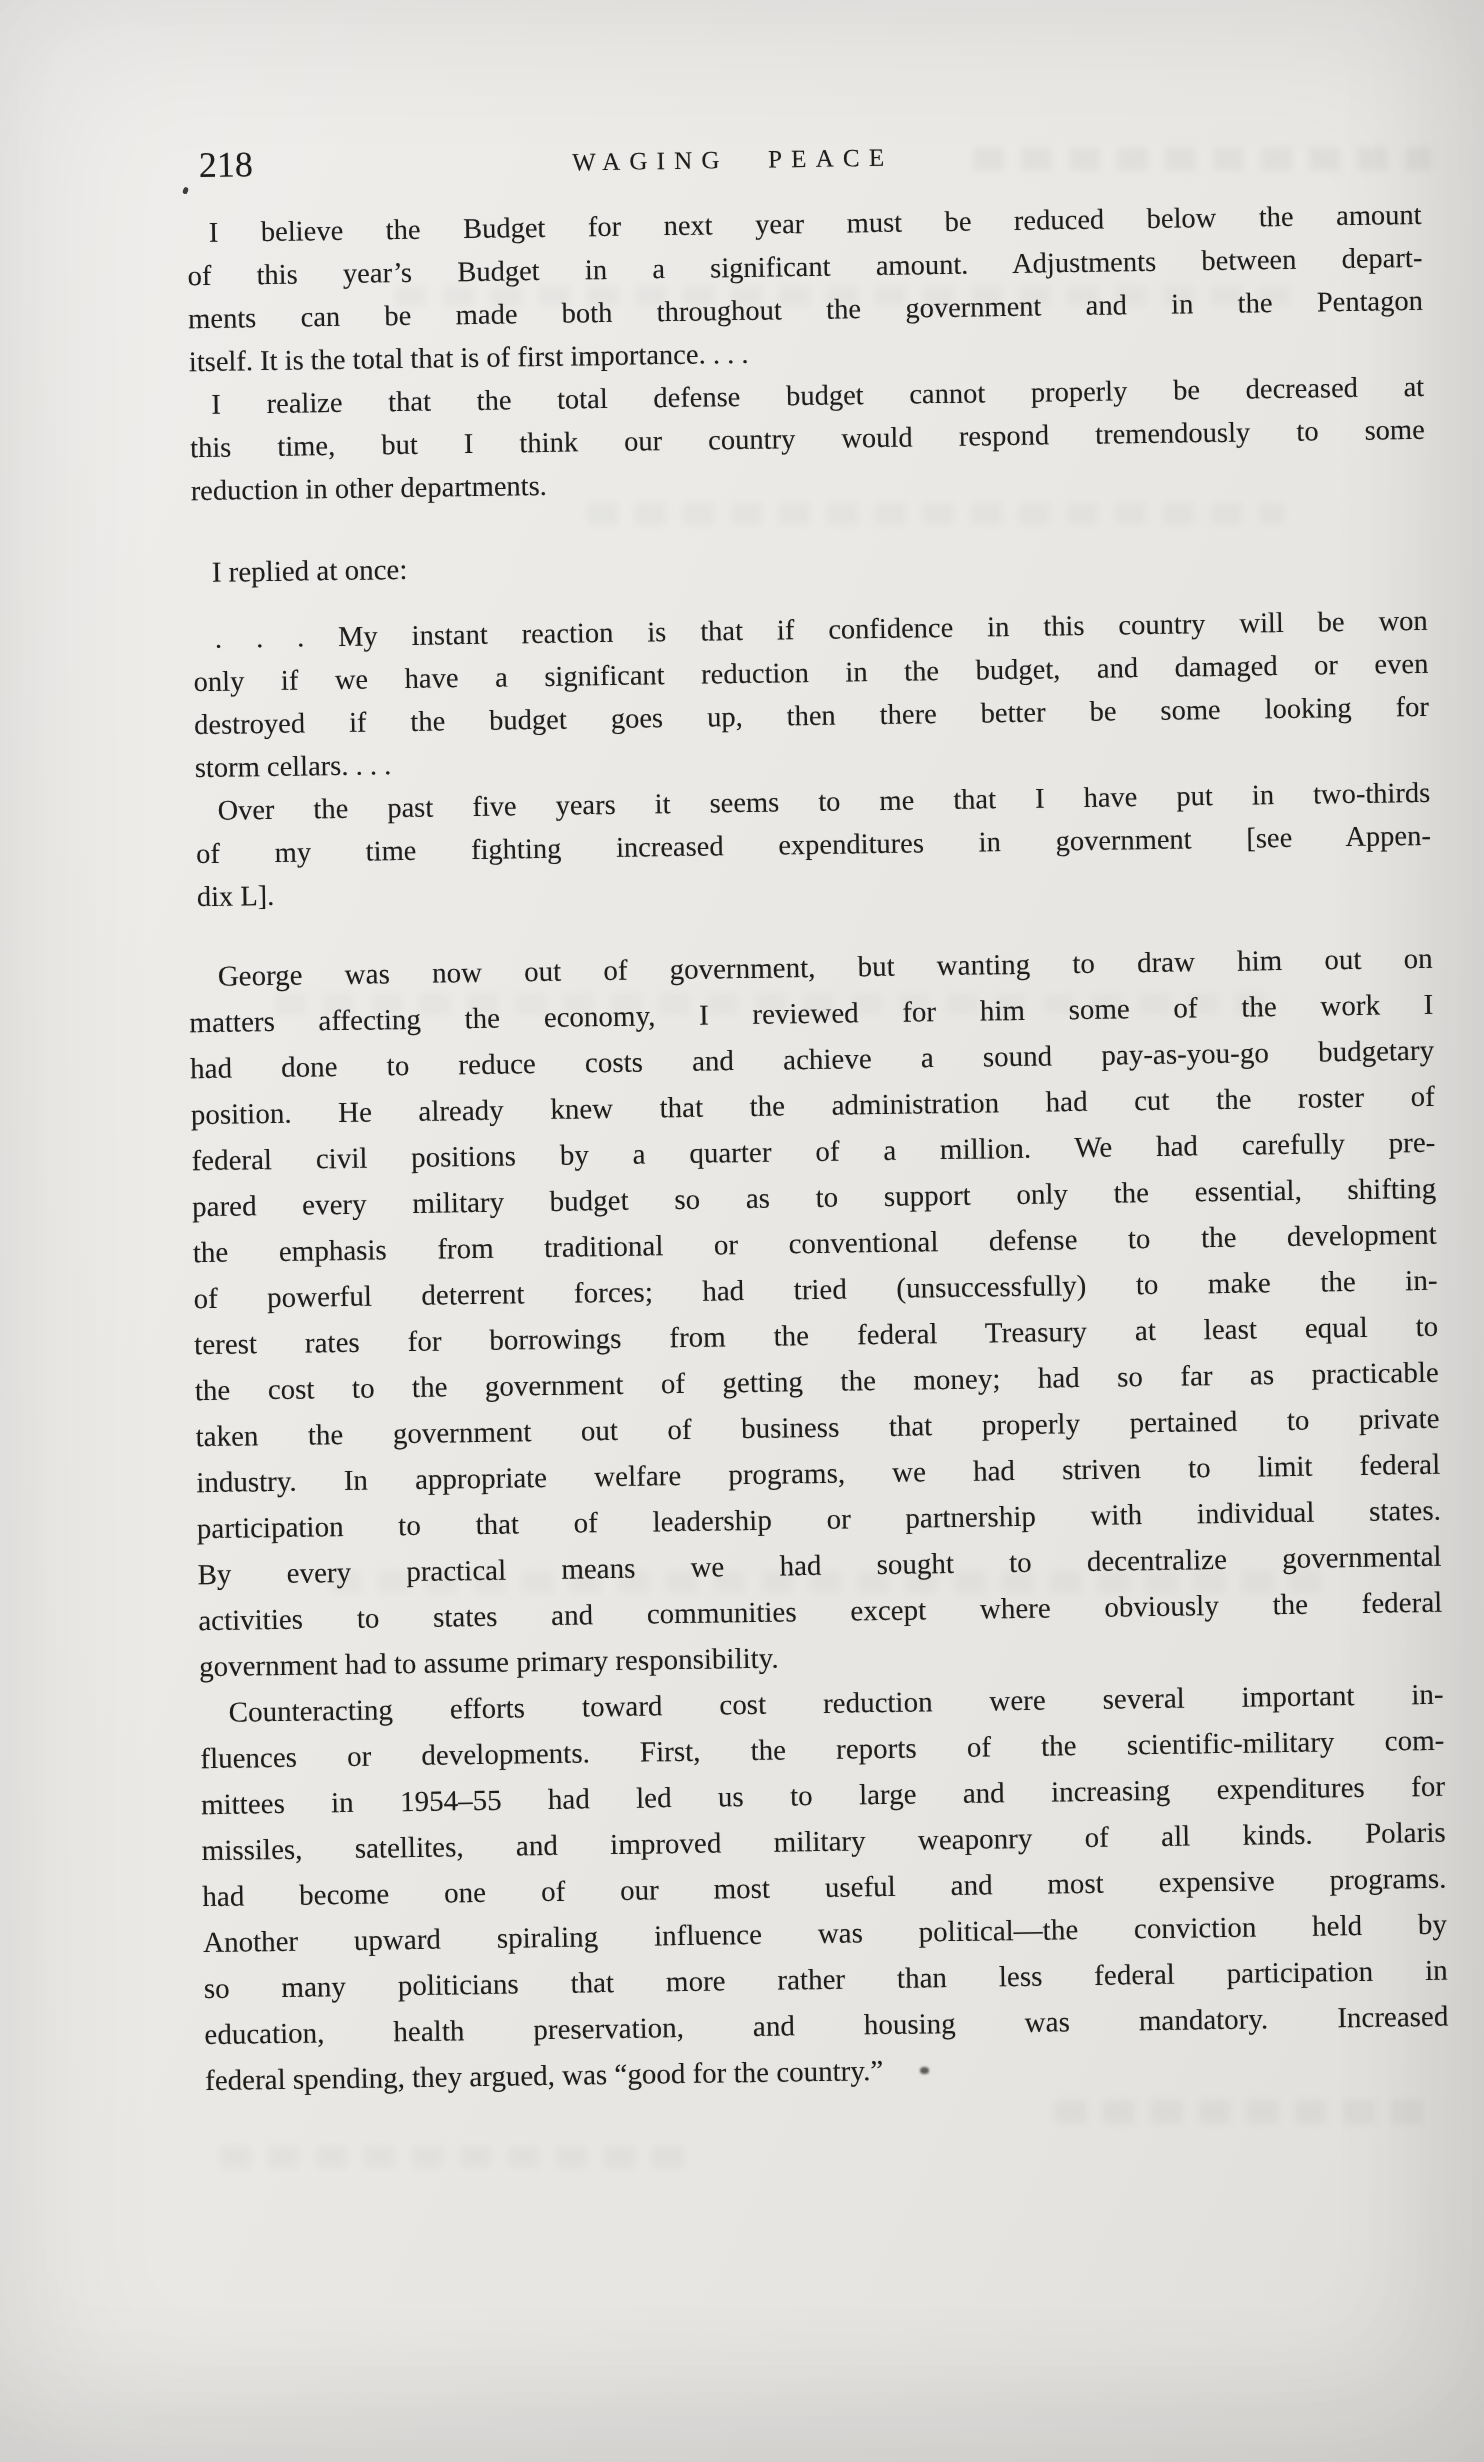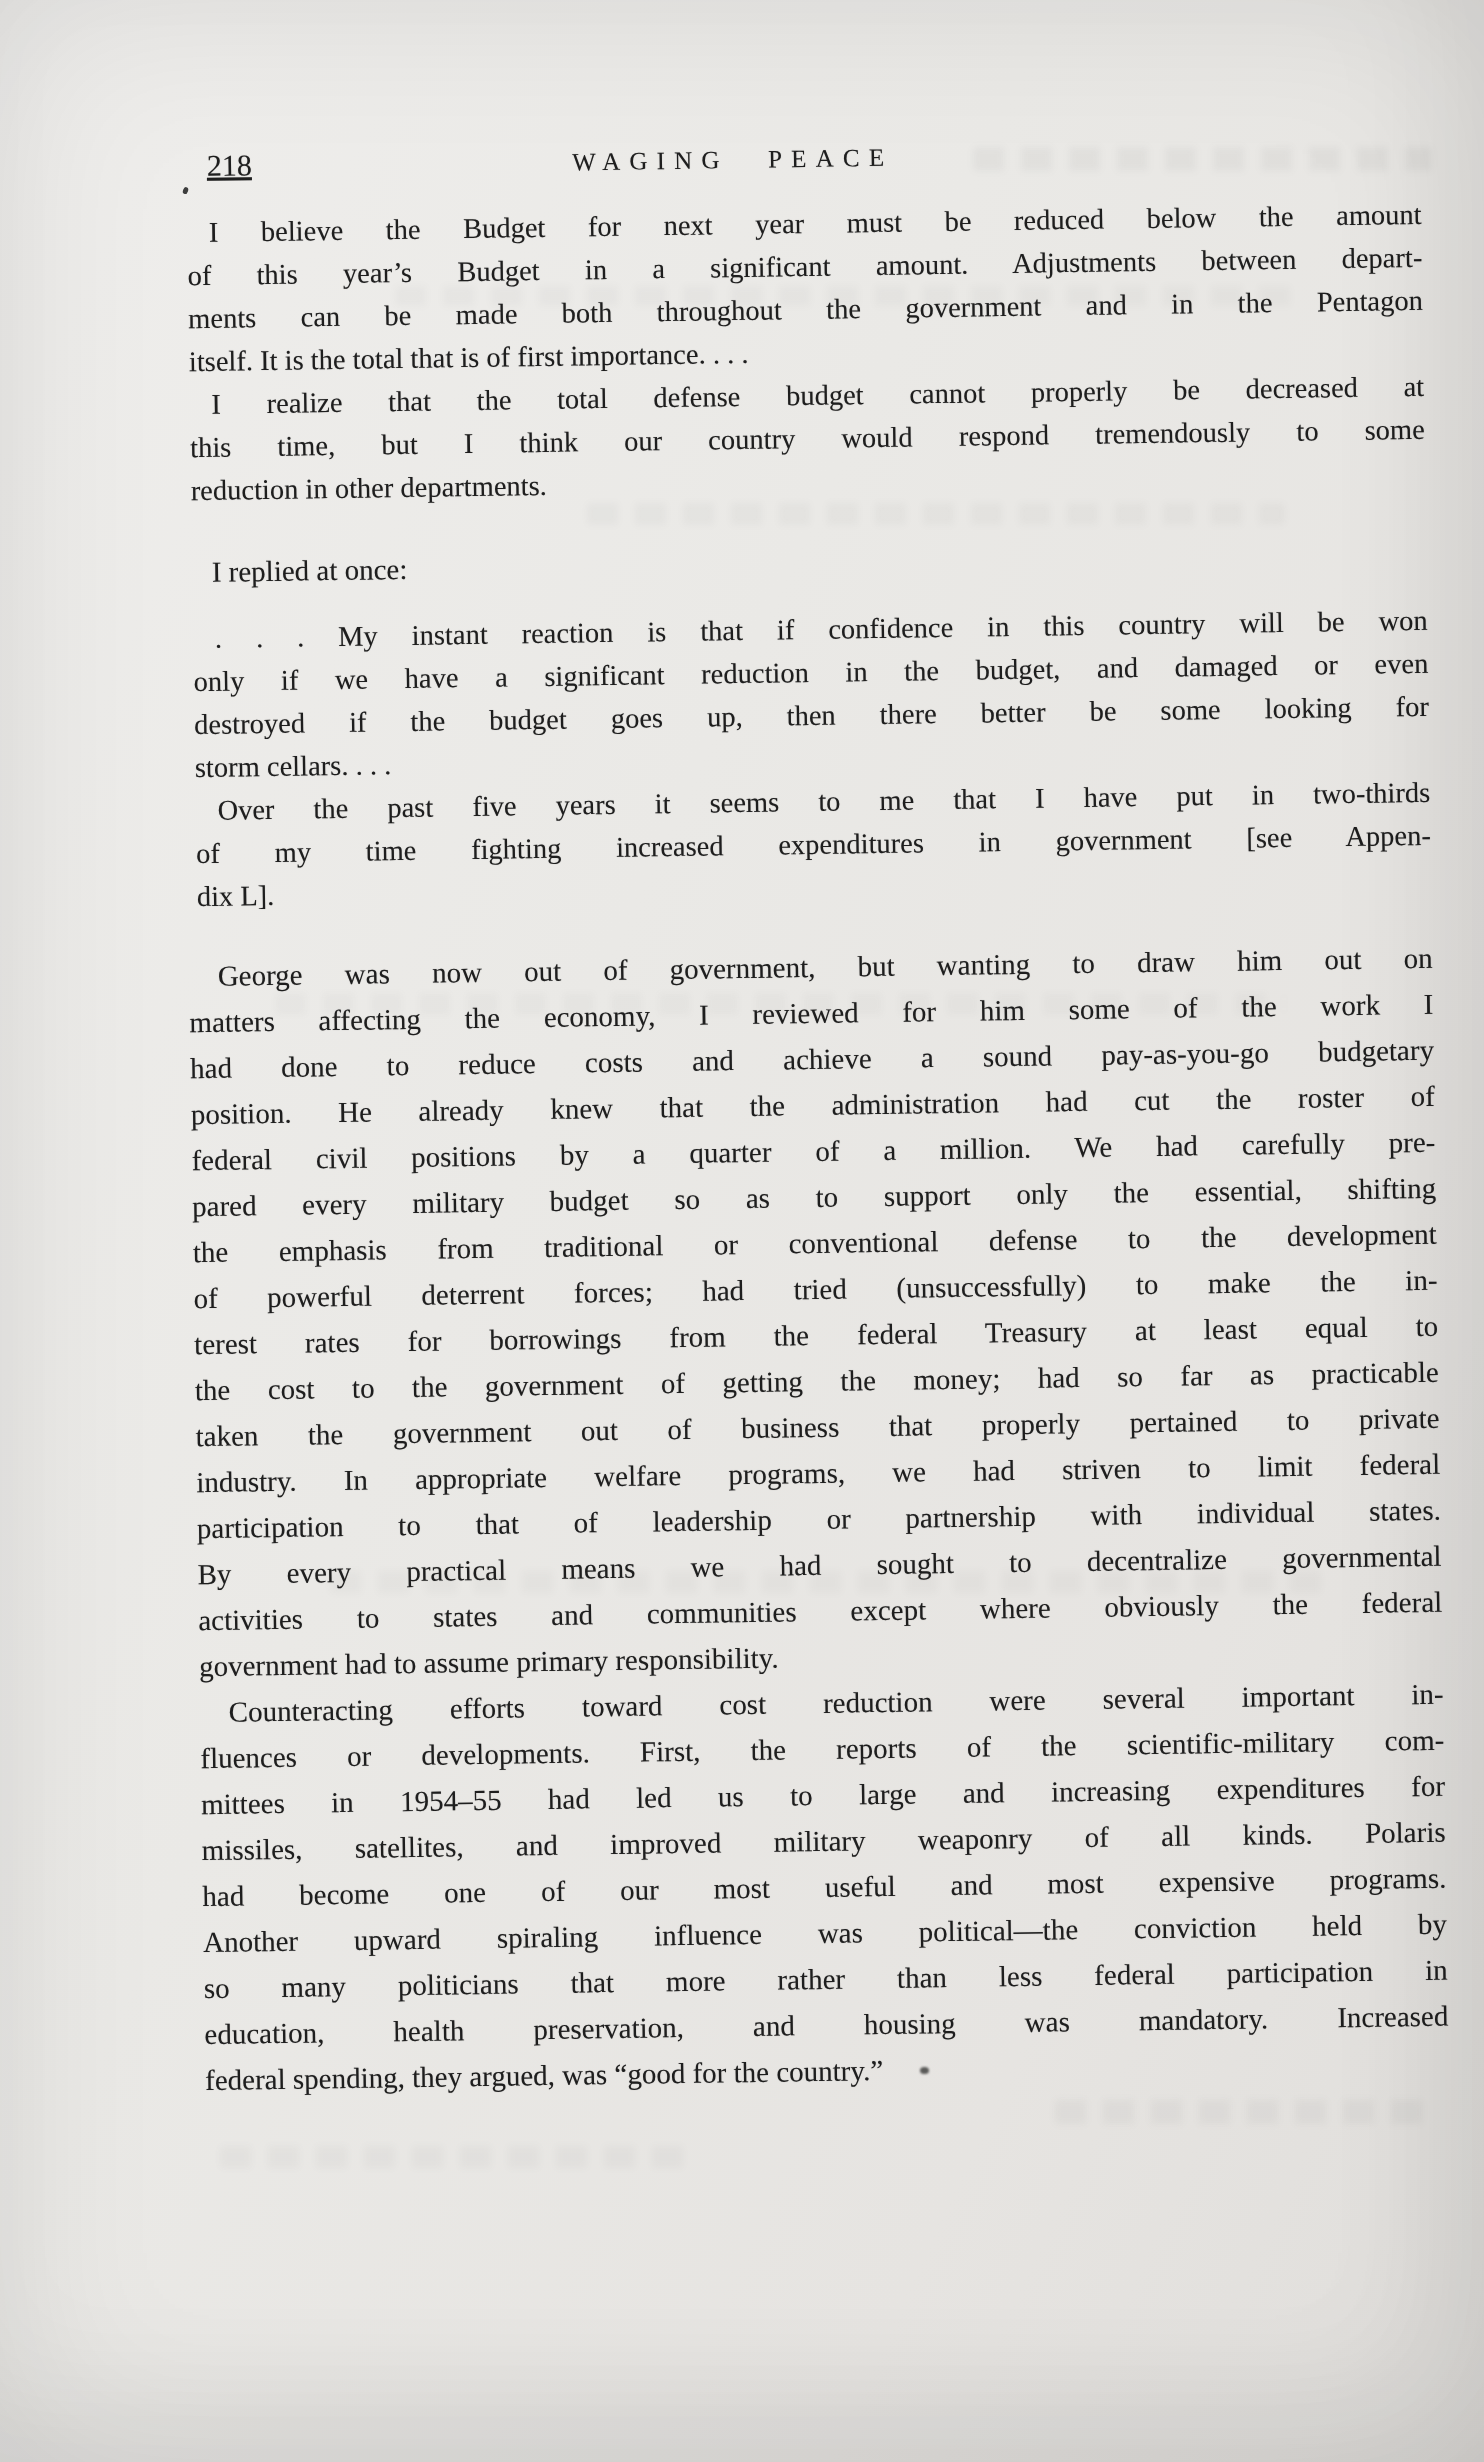--- a/index.html
+++ b/index.html
@@ -21,22 +21,22 @@
   }
   .text-column {
     position:absolute;
     left:188px; top:138px; width:1244px;
     transform: rotate(-0.85deg);
     transform-origin: 50% 40%;
     text-shadow: 0 0 0.9px rgba(25,25,25,0.35);
   }
   .page-header { position:relative; height:51px; }
   .page-number {
-    position:absolute; left:30px; top:1.8px;
-    font-size:30px; line-height:33px;text-decoration:underline;
+    position:absolute; left:22px; top:1.8px;
+    font-size:36px; line-height:33px;
   }
   .running-head {
     position:absolute; left:0; right:0; top:5.5px;
     text-align:center;
     font-size:25px; line-height:29px;
     letter-spacing:9.2px; word-spacing:24px;
     transform: translateX(-66px);
   }
   .para { margin:0; }
   .line {

